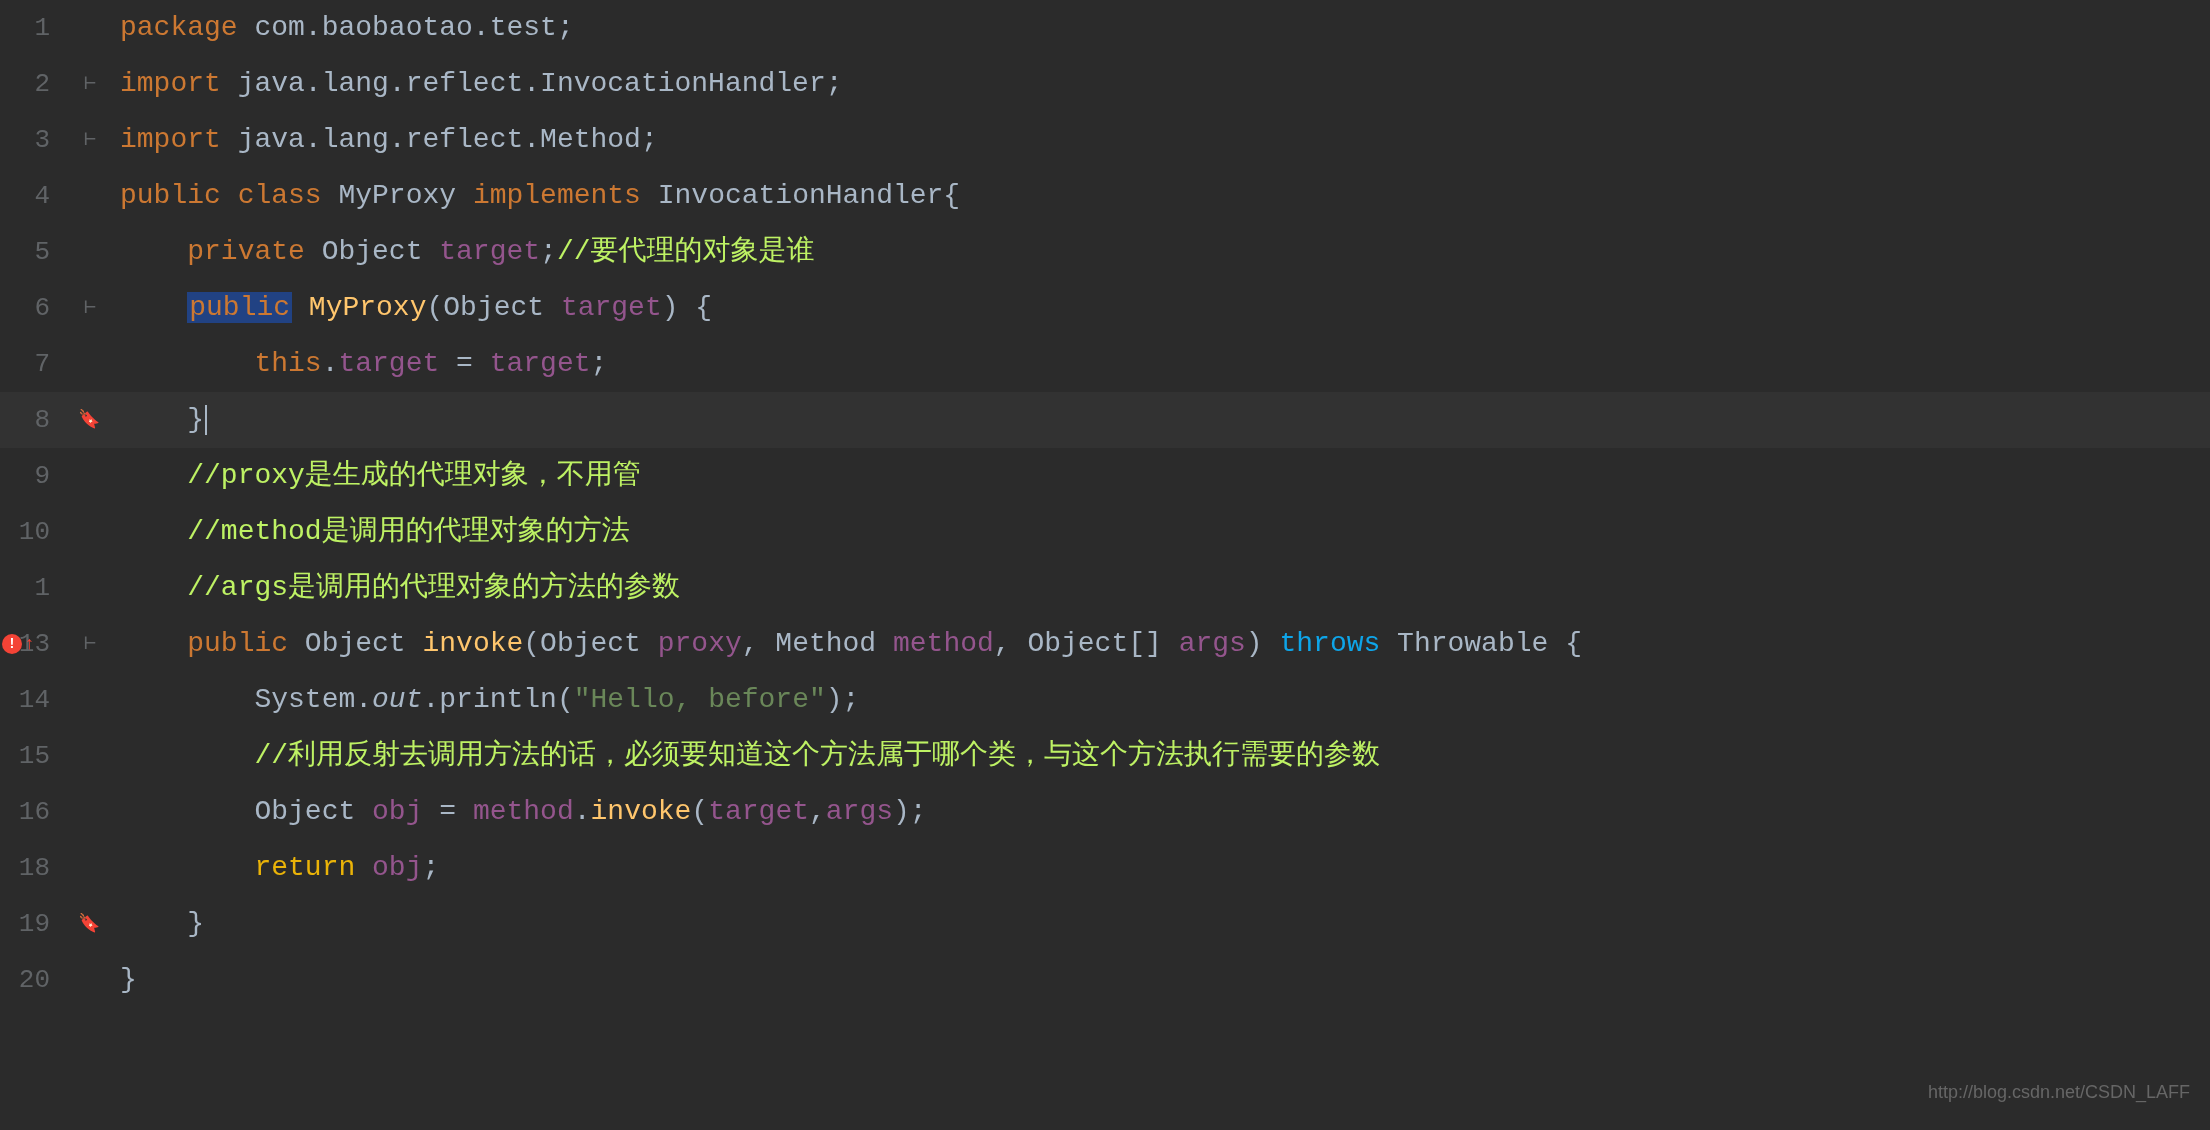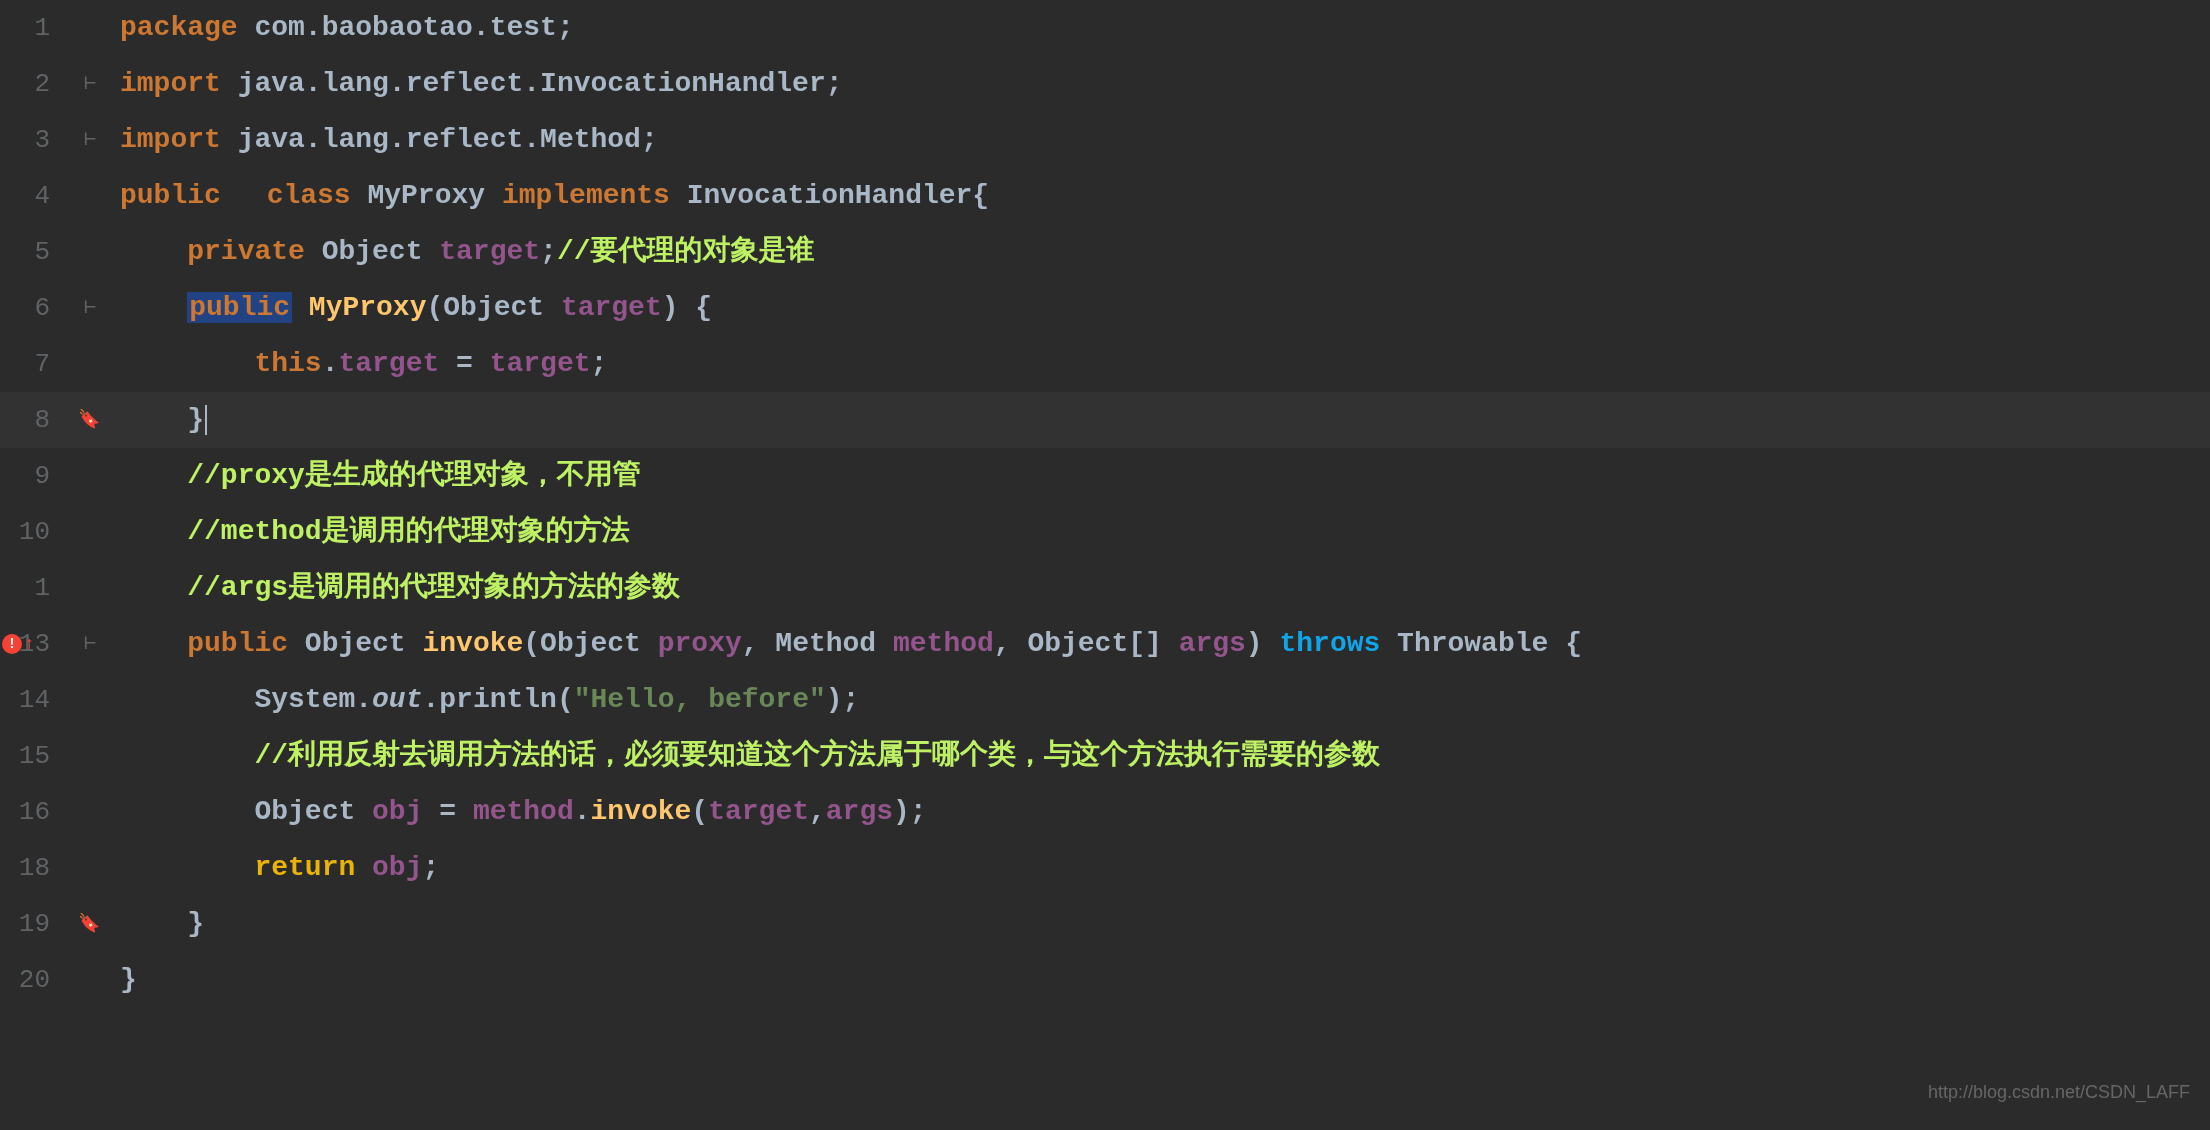--- a/index.html
+++ b/index.html
@@ -59,28 +59,27 @@
     .fold-icon {
       color: #606366;
       font-size: 20px;
       cursor: pointer;
     }
 
     .line-content {
       flex: 1;
       padding-left: 10px;
       white-space: pre;
-      font-weight: bold;
     }
 
     
     .kw-keyword { color: #cc7832; } 
     .kw-import { color: #cc7832; }
     .kw-package { color: #cc7832; }
-    .kw-class { color: #cc7832; margin-left: 29px; }
+    .kw-class { color: #cc7832; }
     .kw-implements { color: #cc7832; margin-top: 39px; }
     .kw-return { color: #eab308; }
     .kw-this { color: #cc7832; }
     .kw-throws { color: #0ea5e9; }
     .method-name { color: #ffc66d; } 
     .string-literal { color: #6a8759; } 
     .comment { color: #bef264; } 
     .annotation { color: #bbb529; } 
     .param-name { color: #94558d; } 
     .italic-method { color: #a9b7c6; font-style: italic; }

